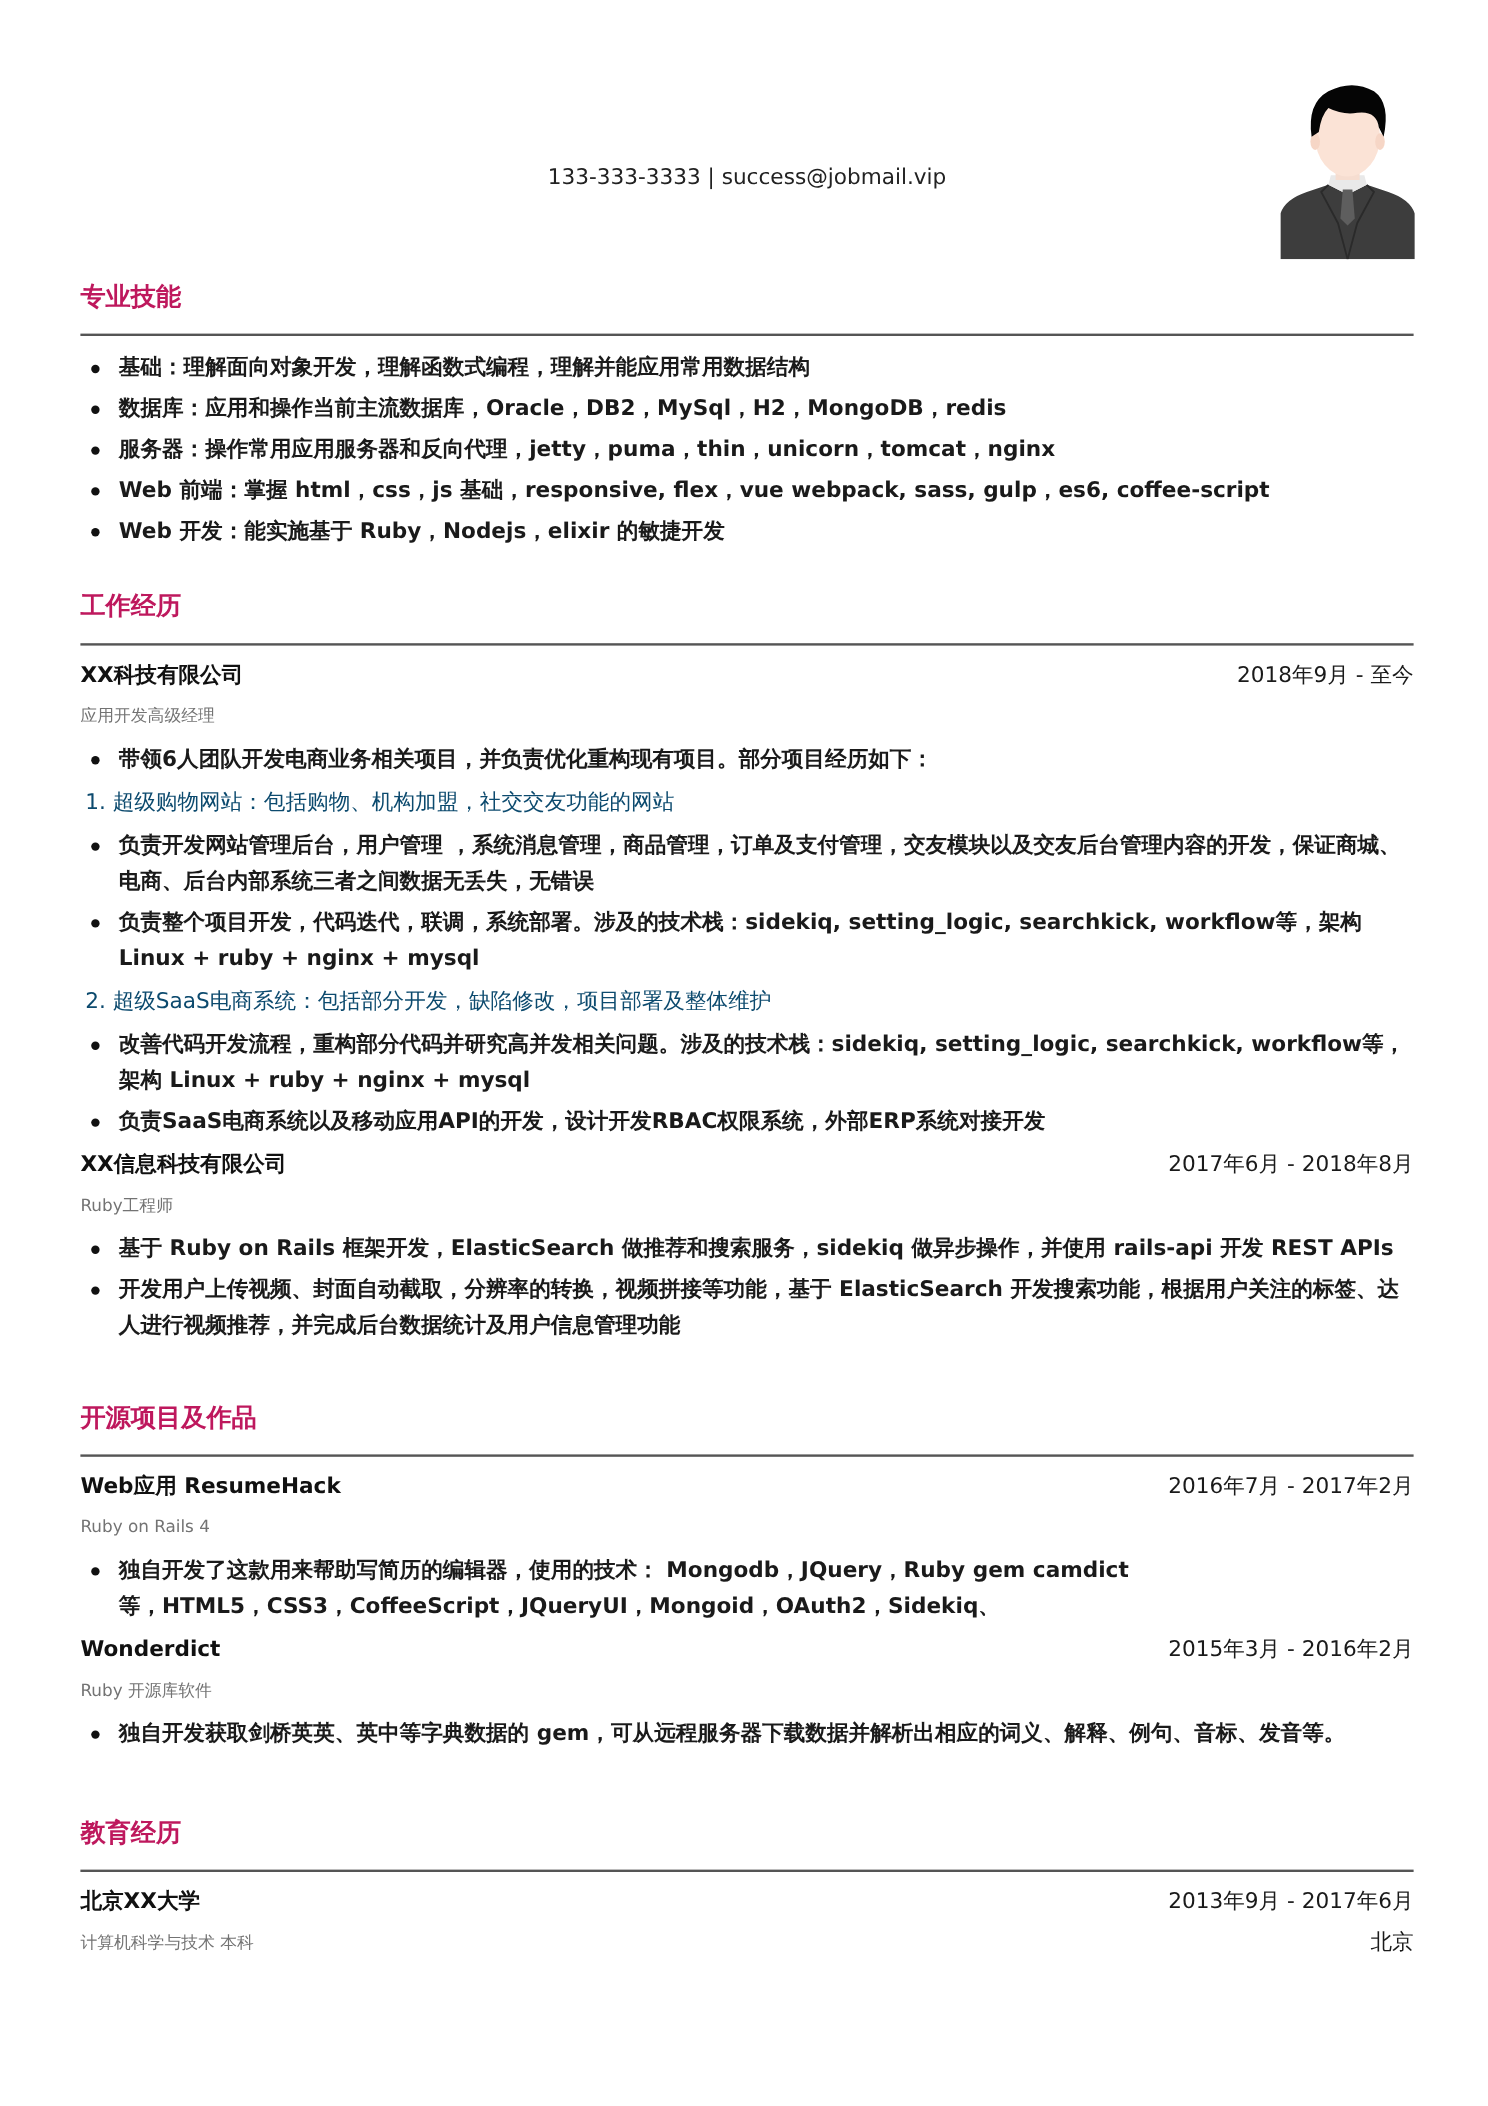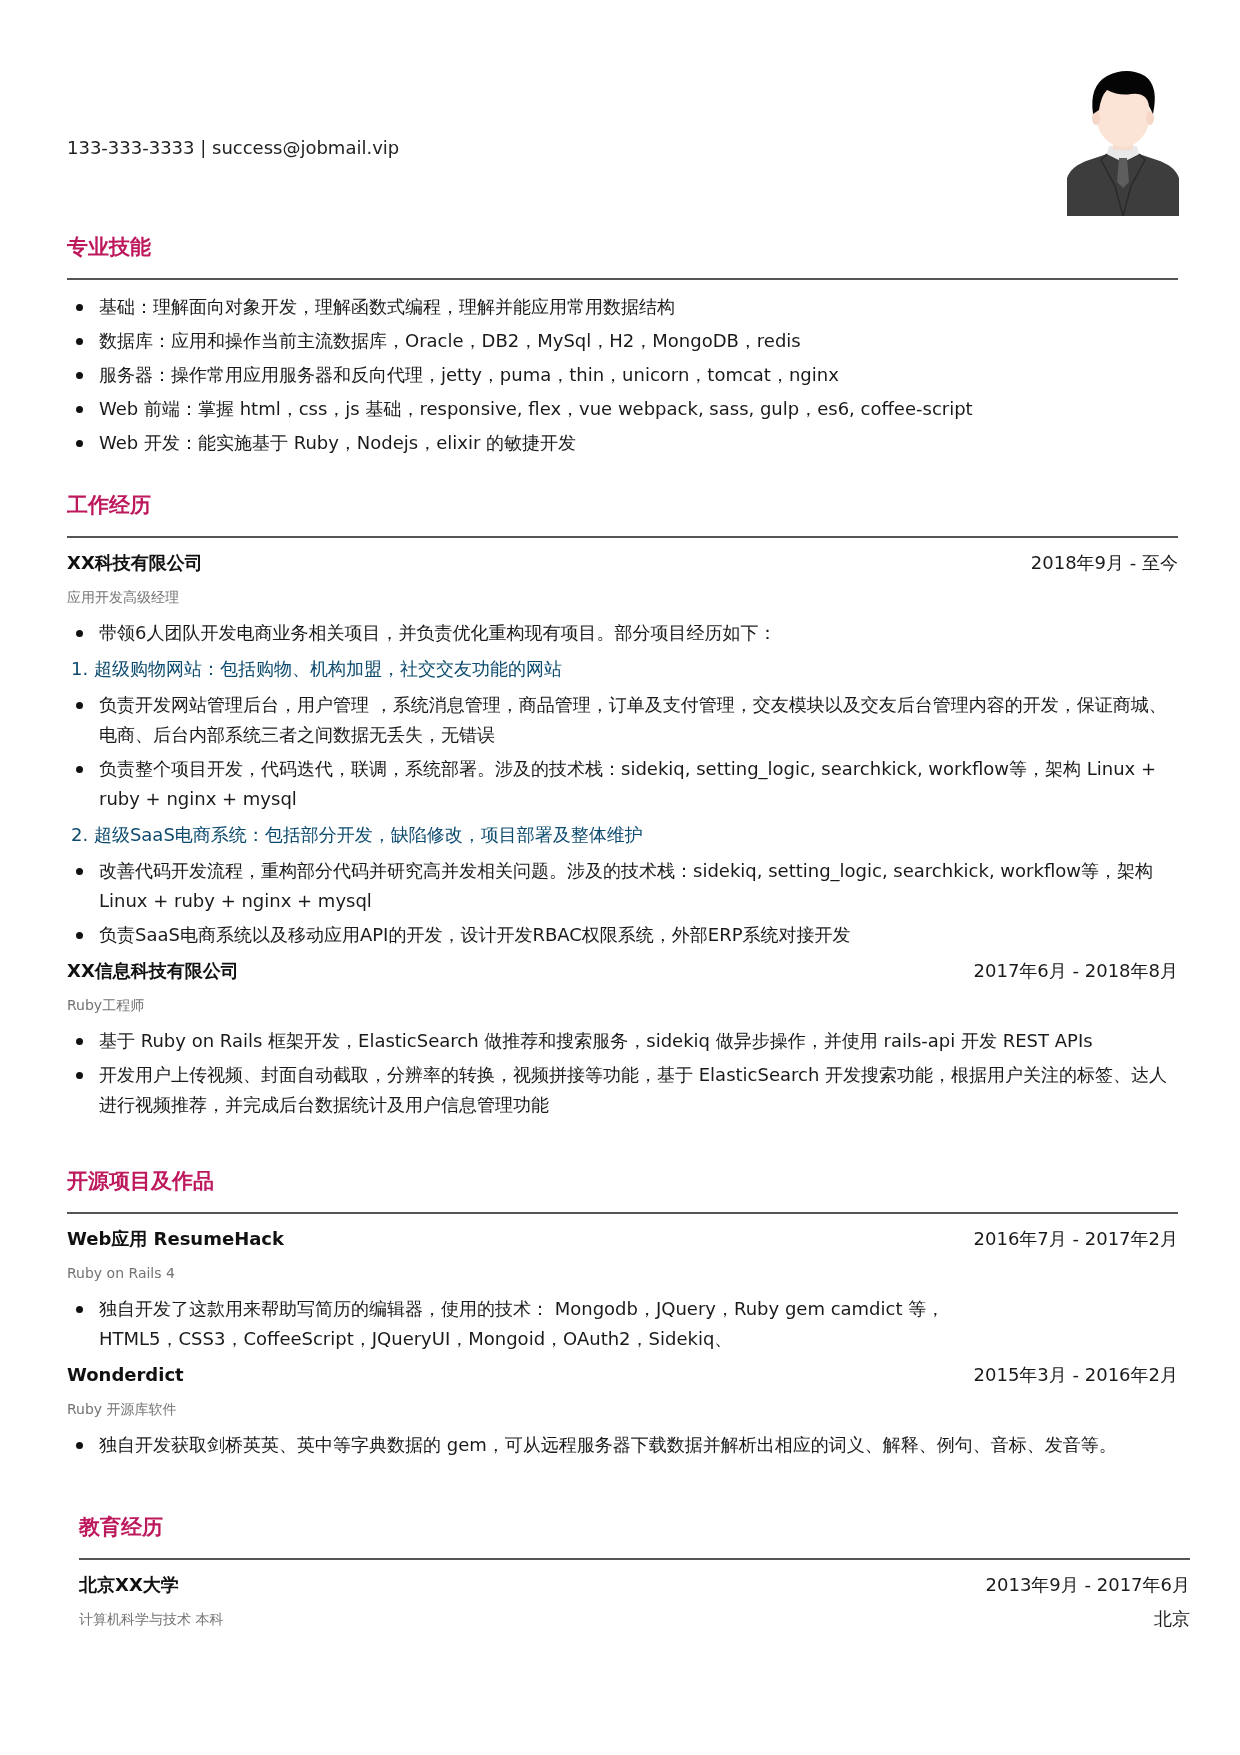--- a/index.html
+++ b/index.html
@@ -12,50 +12,51 @@
   }
   .page { position: absolute; left: 67px; top: 0; width: 1111px; }
   .header { position: relative; height: 225px; }
   .title {
     position: absolute; left: 0; right: 0; top: 80px;
     text-align: center; font-size: 31px; font-weight: bold; letter-spacing: 1px;
     color: #111;
   }
   .contact {
     position: absolute; left: 0; right: 0; top: 137px;
-    font-size: 18px; color: #222;
+    text-align: center; font-size: 18px; color: #222;
   }
   .avatar { position: absolute; left: 1000px; top: 66px; width: 112px; height: 150px; }
   .section-title {
     font-size: 21px; font-weight: bold; color: #be185d;
     padding-bottom: 16px; border-bottom: 2px solid #555;
     line-height: 30px;
   }
   .row { display: flex; justify-content: space-between; align-items: center; }
   .org { font-size: 18px; font-weight: bold; color: #111; line-height: 34px; }
   .date { font-size: 18px; color: #1a1a1a; line-height: 34px; }
   .role { font-size: 14px; color: #737373; line-height: 34px; }
   .loc  { font-size: 18px; color: #1a1a1a; line-height: 34px; }
 
   ul.bullets { list-style: none; }
   ul.bullets li {
     position: relative; padding-left: 32px;
     font-size: 18px; line-height: 30px; color: #1a1a1a;
     margin: 4px 0 4px 0;
+    font-weight: bold;
   }
   ul.bullets li::before {
     content: ""; position: absolute; left: 9px; top: 12px;
     width: 7px; height: 7px; border-radius: 50%; background: #111;
   }
   .numbered { font-size: 18px; line-height: 34px; color: #0c4a6e; padding-left: 4px; }
 
   .sec-skills  { position: absolute; top: 232px; left: 0; width: 1111px; }
   .sec-work    { position: absolute; top: 490px; left: 0; width: 1111px; }
   .sec-oss     { position: absolute; top: 1166px; left: 0; width: 1111px; }
-  .sec-edu     { position: absolute; top: 1512px; left: 12px; width: 1111px; }
+  .sec-edu     { position: absolute; top: 1512px; left: 0; width: 1111px; }
   .sec-body { padding-top: 8px; }
   .skills-list li { margin: 6px 0 8px 0; }
 </style>
 </head>
 <body>
 
 <div class="page">
 
   <div class="header">
     <div class="contact">133-333-3333 | success@jobmail.vip</div>

